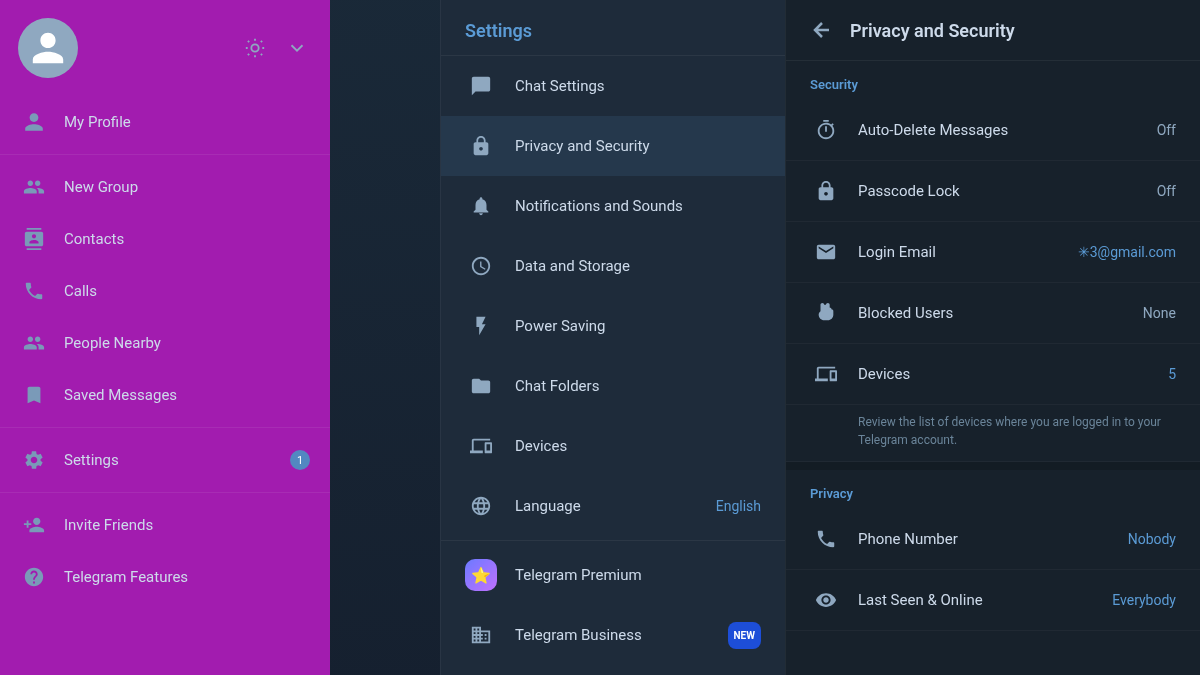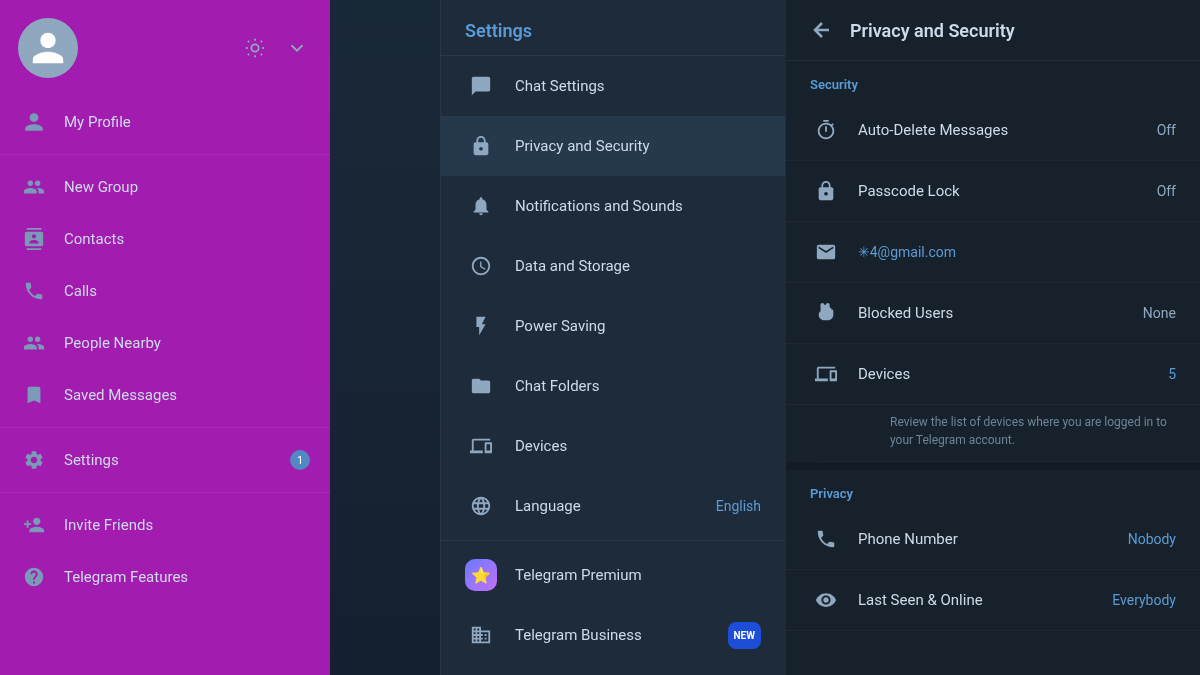--- a/index.html
+++ b/index.html
@@ -302,21 +302,20 @@
 
     .privacy-item .p-value.on { color: #5b9bd5; }
     .privacy-item .p-value.off { color: #8fa8c0; }
 
     .device-note {
       padding: 8px 24px 12px 72px;
       font-size: 12px;
       color: #6a8499;
       line-height: 1.5;
       border-bottom: 1px solid rgba(255,255,255,0.04);
-      margin-left: 32px;
     }
 
     .section-divider {
       height: 8px;
       background: rgba(0,0,0,0.15);
     }
   </style>
 </head>
 <body>
 
@@ -575,21 +574,22 @@
       <span class="p-label">Passcode Lock</span>
       <span class="p-value off">Off</span>
     </div>
 
     <div class="privacy-item">
       <span class="p-icon">
         <svg width="22" height="22" viewBox="0 0 24 24" fill="currentColor">
           <path d="M20 4H4c-1.1 0-1.99.9-1.99 2L2 18c0 1.1.9 2 2 2h16c1.1 0 2-.9 2-2V6c0-1.1-.9-2-2-2zm0 4l-8 5-8-5V6l8 5 8-5v2z"></path>
         </svg>
       </span>
-      <span class="p-value on">✳4@gmail.com</span>
+      <span class="p-label">Login Email</span>
+      <span class="p-value on">✳3@gmail.com</span>
     </div>
 
     <div class="privacy-item">
       <span class="p-icon">
         <svg width="22" height="22" viewBox="0 0 24 24" fill="currentColor">
           <path d="M18 8c0-1.1-.9-2-2-2V3c0-1.1-.9-2-2-2s-2 .9-2 2v.1c-.31-.06-.65-.1-1-.1-.36 0-.69.04-1 .1V3c0-1.1-.9-2-2-2S6 1.9 6 3v7.08C4.78 10.86 4 12.33 4 14c0 3.31 2.69 6 6 6h4c3.31 0 6-2.69 6-6V10c0-1.1-.9-2-2-2z"></path>
         </svg>
       </span>
       <span class="p-label">Blocked Users</span>
       <span class="p-value off">None</span>

